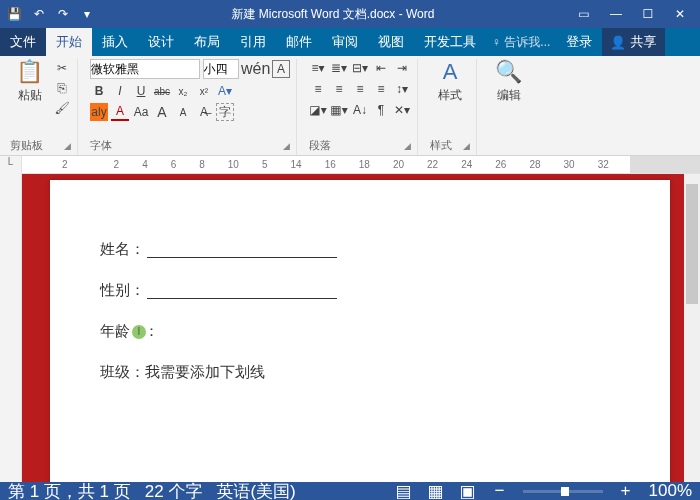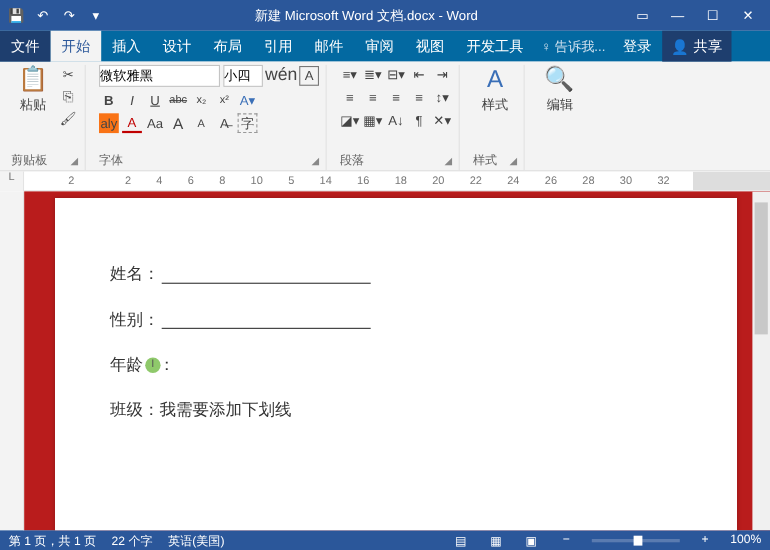--- a/index.html
+++ b/index.html
@@ -35,21 +35,21 @@
 .rulerh::before{content:"";position:absolute;right:0;top:0;bottom:0;width:70px;background:#ddd}
 .body{display:flex;height:308px}
 .vruler{width:22px;background:#f3f3f3;border-right:1px solid #e1e1e1}
 .editarea{flex:1;background:#b91c1c;position:relative;overflow:hidden}
 .page{position:absolute;left:28px;top:6px;width:620px;height:400px;background:#fff;box-shadow:0 0 4px rgba(0,0,0,0.25);padding:60px 50px;font-size:15px;color:#333}
 .page .ln{margin-bottom:22px;display:flex;align-items:center}
 .uline{display:inline-block;border-bottom:1px solid #333;width:190px;height:16px;margin-left:2px}
 .cursor{display:inline-block;width:14px;height:14px;background:#8fc96b;border-radius:50%;color:#555;font-size:10px;line-height:14px;text-align:center;margin-left:2px}
 .scrollv{position:absolute;right:0;top:0;width:16px;height:100%;background:#f0f0f0}
 .scrollv .thumb{position:absolute;left:2px;width:12px;top:10px;height:120px;background:#c8c8c8}
-.status{height:18px;background:#2b579a;color:#fff;display:flex;align-items:center;font-size:11px;padding:0 8px;gap:14px}
+.status{height:18px;background:#2b579a;color:#fff;display:flex;align-items:center;font-size:17px;padding:0 8px;gap:14px}
 .status .sp{flex:1}
 .status .viewbtn{width:18px;height:14px;display:flex;align-items:center;justify-content:center}
 .slider{width:80px;height:3px;background:#5a7bb0;position:relative}
 .slider .th{position:absolute;left:38px;top:-3px;width:8px;height:9px;background:#fff}
 </style>
 </head>
 <body>
 
 <div class="titlebar">
   <div class="qat">

